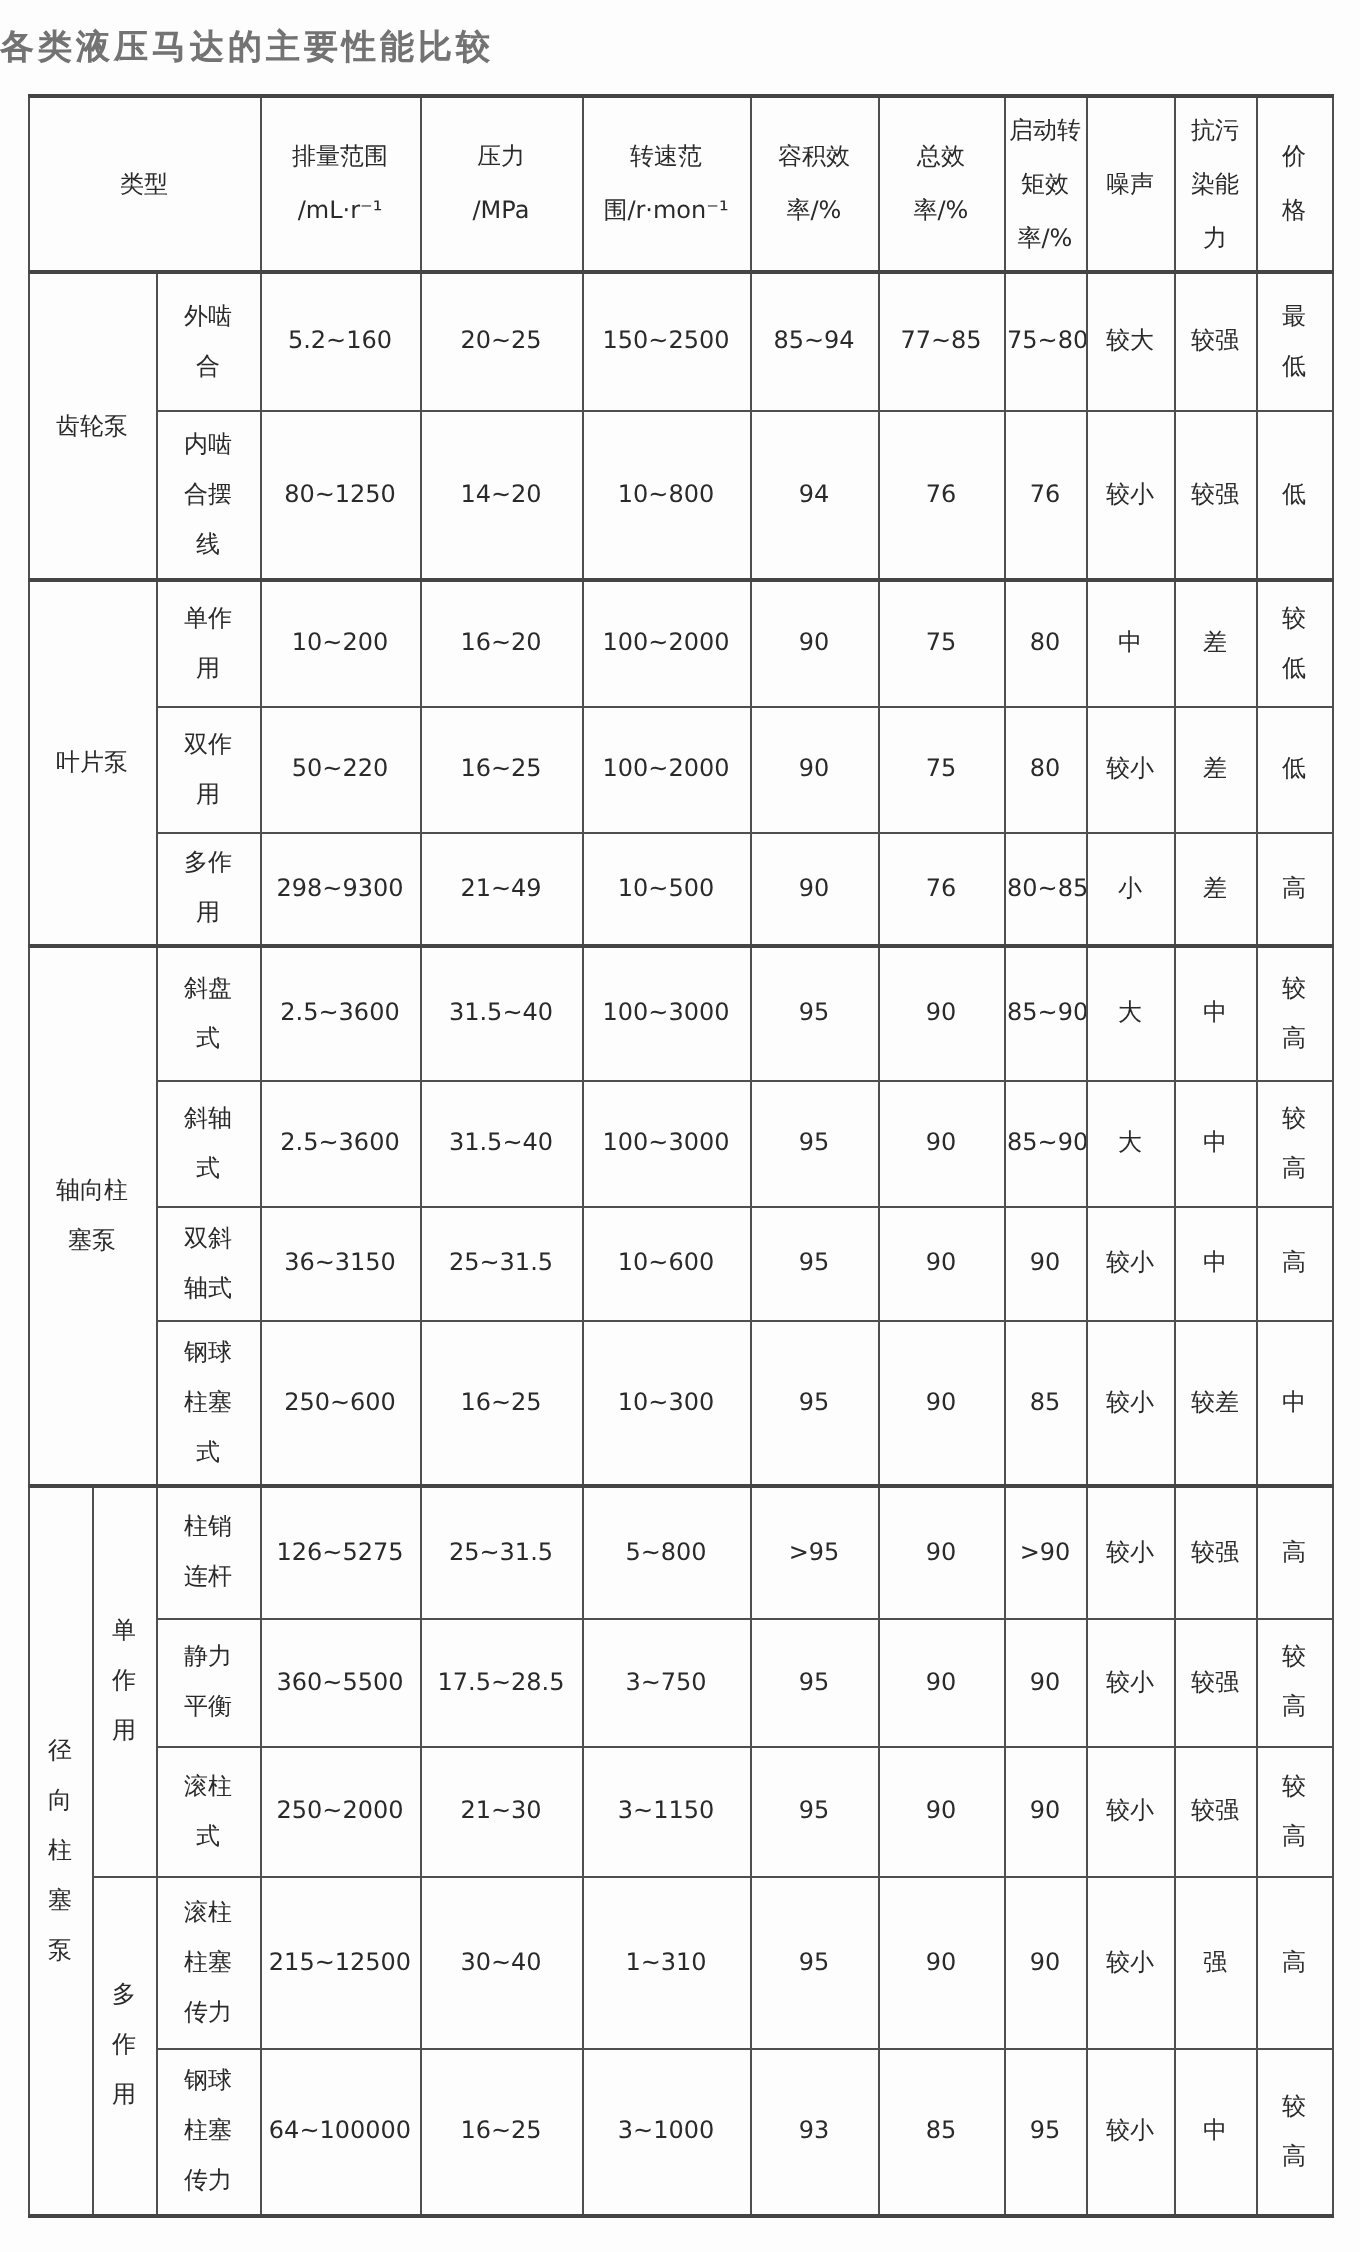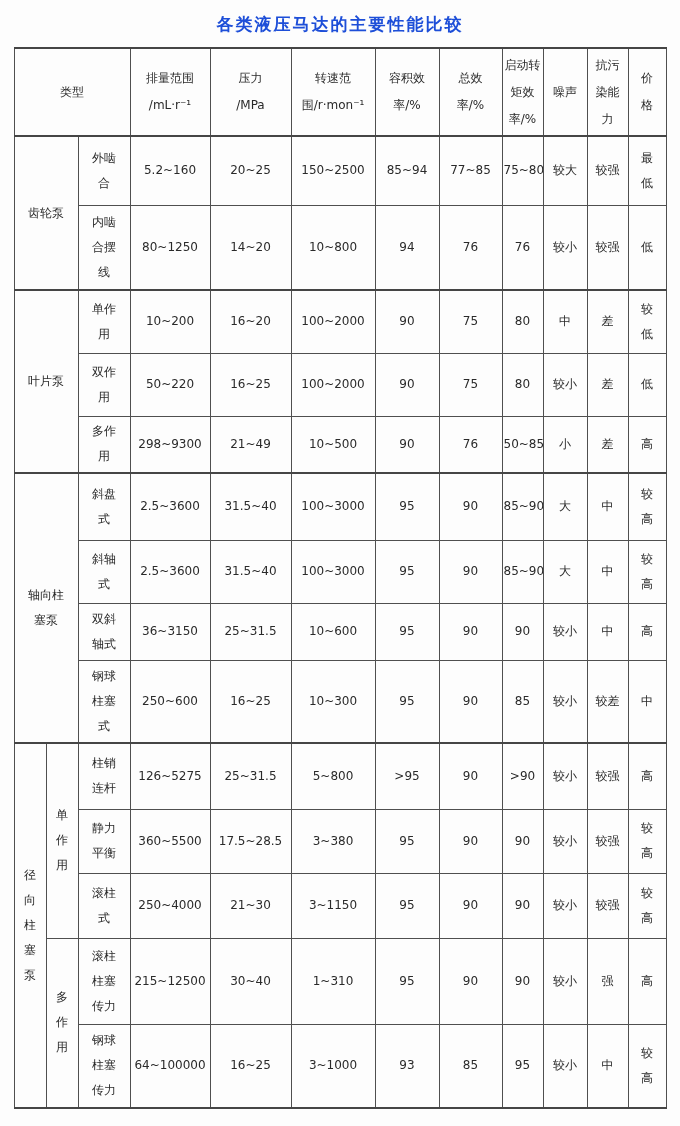--- a/index.html
+++ b/index.html
@@ -11,25 +11,24 @@
     color: #2a2a2a;
   }
   .page {
     width: 680px;
     height: 1126px;
     background: #fdfdfd;
     box-sizing: border-box;
     padding-top: 12px;
   }
   .title {
-    text-align: center;
     font-size: 17px;
     font-weight: bold;
     letter-spacing: 2px;
-    color: #1d4ed8;
+    color: #737373;
     margin: 0 0 11px 0;
     line-height: 24px;
   }
   table.perf {
     border-collapse: collapse;
     table-layout: fixed;
     width: 652px;
     margin: 0 auto;
     border-top: 2px solid #454545;
     border-bottom: 2px solid #454545;
@@ -163,21 +162,21 @@
         <td>低</td>
       </tr>
       <tr style="height:57px">
         <td>多作
 用</td>
         <td class="num">298~9300</td>
         <td class="num">21~49</td>
         <td class="num">10~500</td>
         <td class="num">90</td>
         <td class="num">76</td>
-        <td class="num">50~85</td>
+        <td class="num">80~85</td>
         <td>小</td>
         <td>差</td>
         <td>高</td>
       </tr>
 
       <tr class="sect" style="height:67px">
         <td colspan="2" rowspan="4">轴向柱
 塞泵</td>
         <td>斜盘
 式</td>
@@ -253,33 +252,33 @@
         <td class="num">&gt;90</td>
         <td>较小</td>
         <td>较强</td>
         <td>高</td>
       </tr>
       <tr style="height:64px">
         <td>静力
 平衡</td>
         <td class="num">360~5500</td>
         <td class="num">17.5~28.5</td>
-        <td class="num">3~380</td>
+        <td class="num">3~750</td>
         <td class="num">95</td>
         <td class="num">90</td>
         <td class="num">90</td>
         <td>较小</td>
         <td>较强</td>
         <td>较
 高</td>
       </tr>
       <tr style="height:65px">
         <td>滚柱
 式</td>
-        <td class="num">250~4000</td>
+        <td class="num">250~2000</td>
         <td class="num">21~30</td>
         <td class="num">3~1150</td>
         <td class="num">95</td>
         <td class="num">90</td>
         <td class="num">90</td>
         <td>较小</td>
         <td>较强</td>
         <td>较
 高</td>
       </tr>

